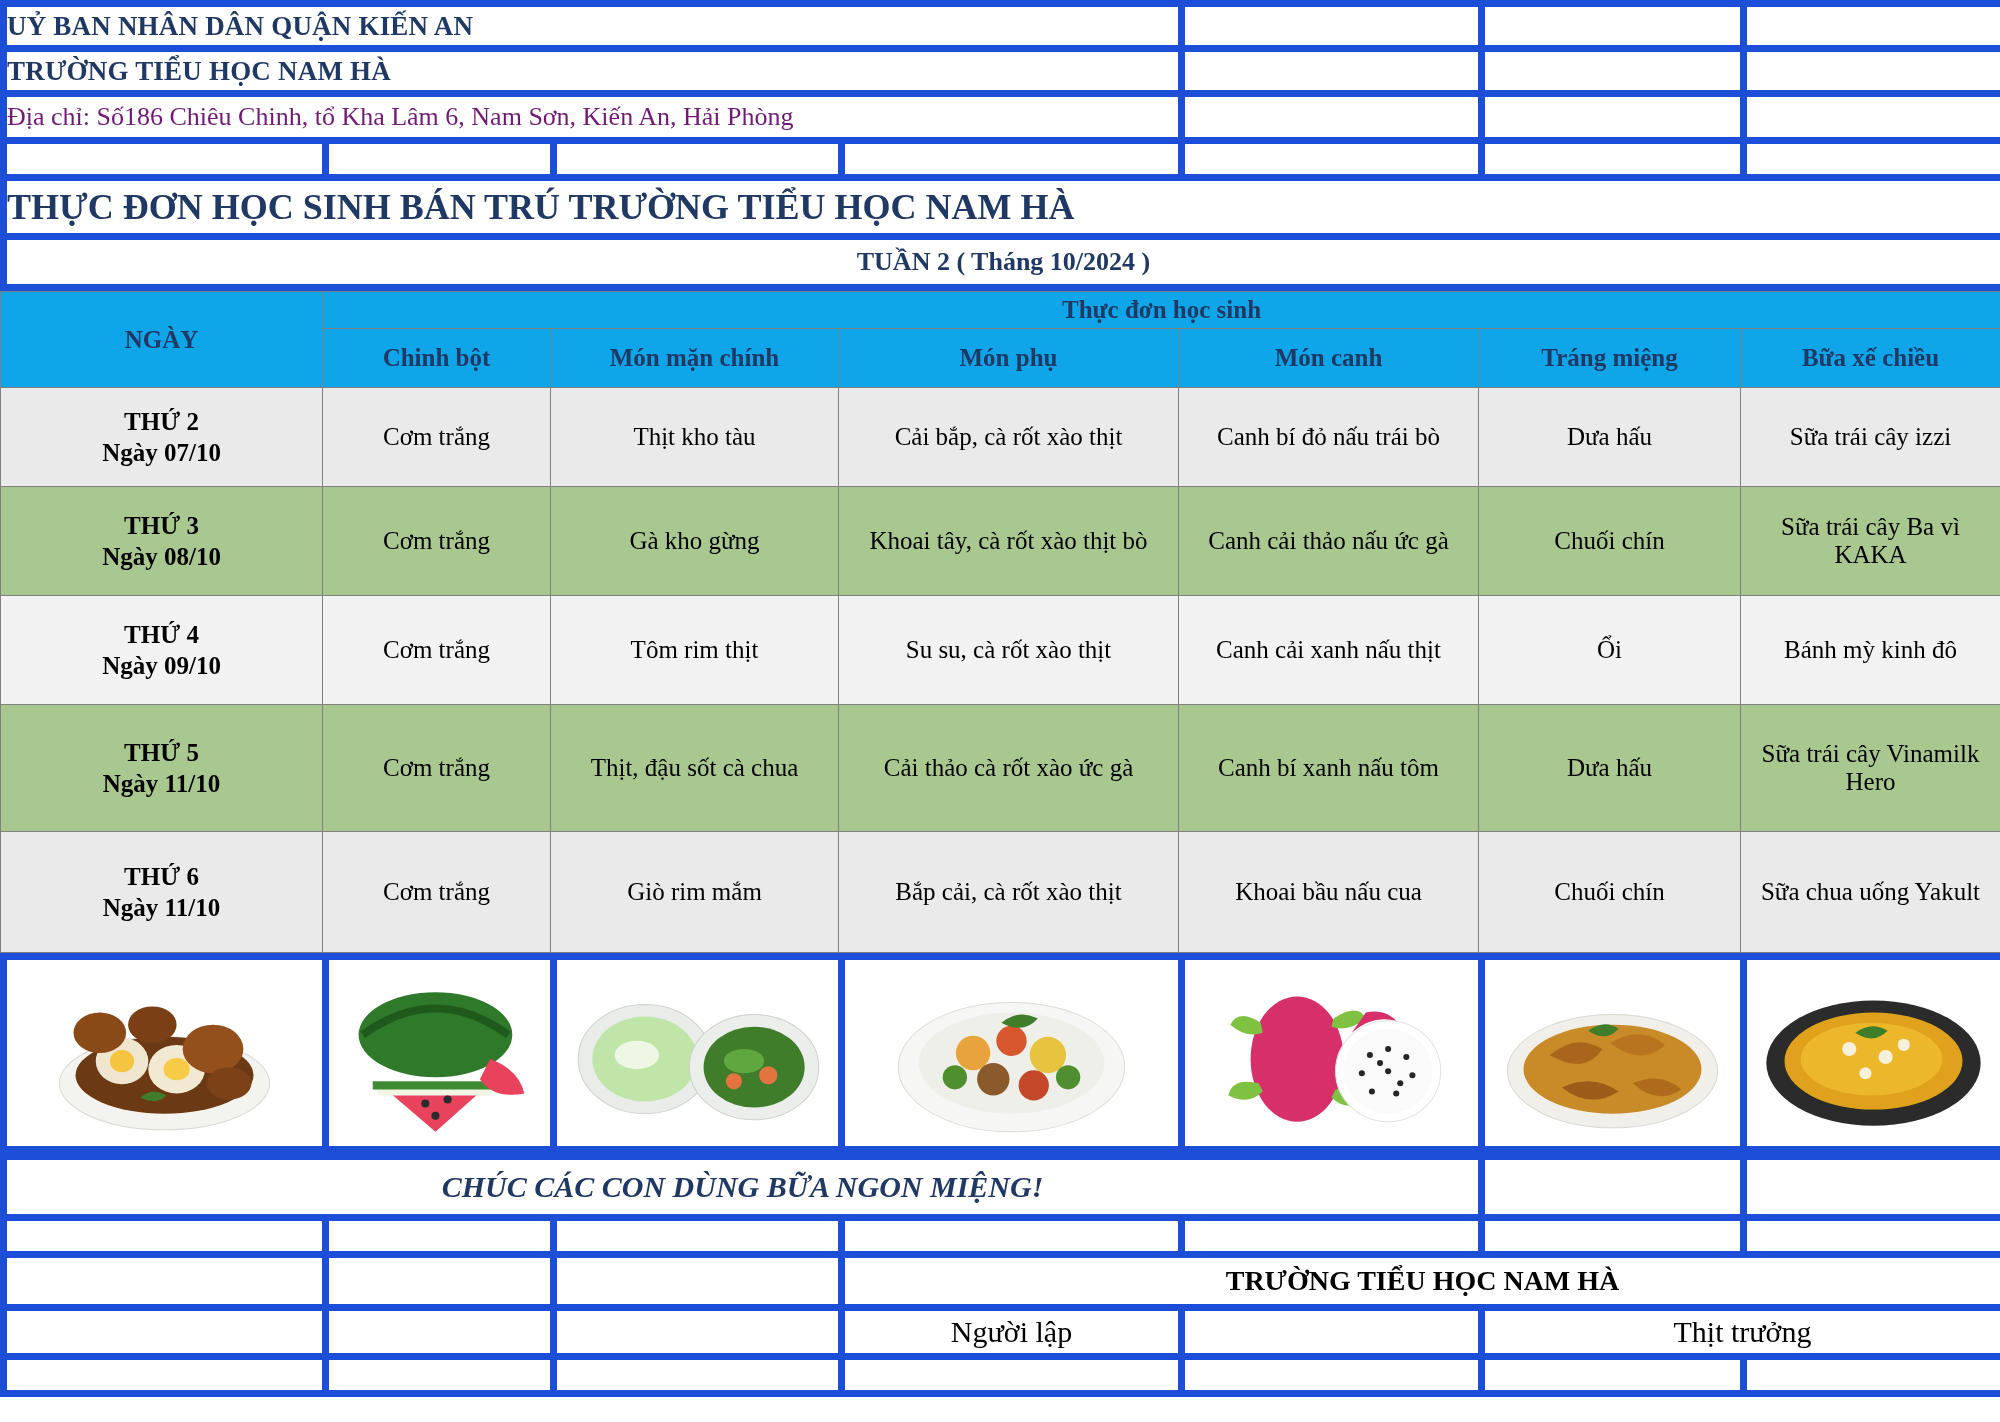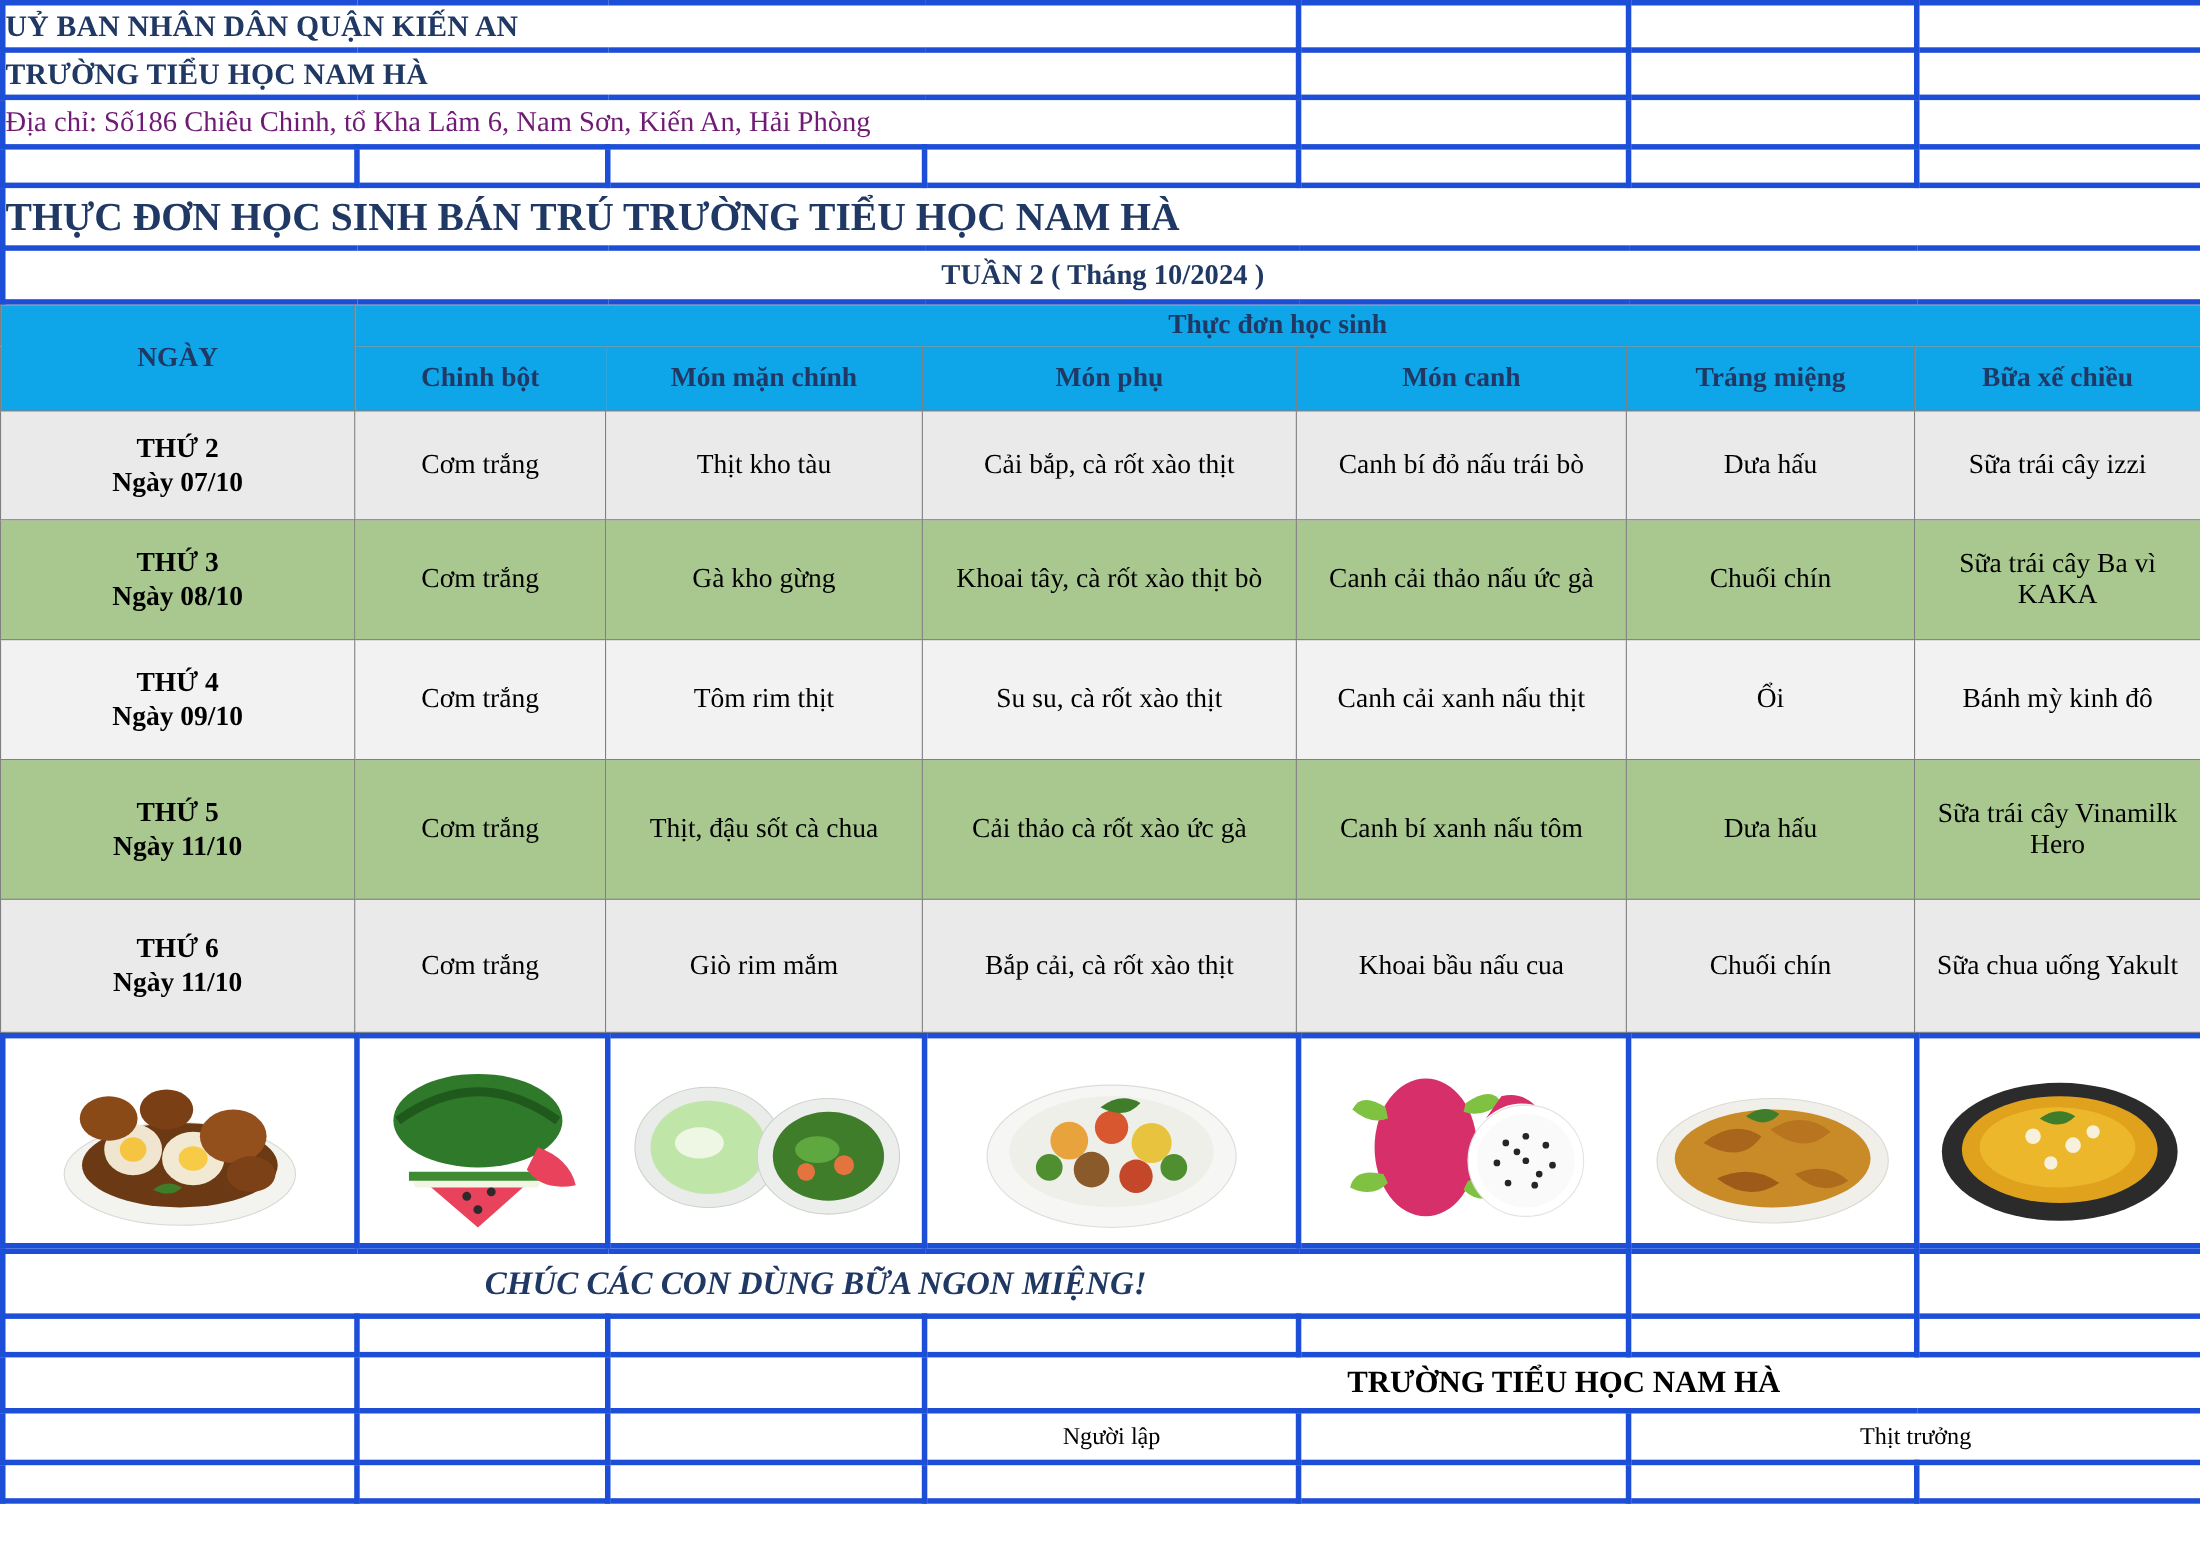--- a/index.html
+++ b/index.html
@@ -20,21 +20,21 @@
     height: 1422px;
     box-sizing: border-box;
   }
   
   table.grid {
     border-collapse: collapse;
     table-layout: fixed;
     width: 2000px;
   }
   table.grid td {
-    border: 5px solid #1d4ed8;
+    border: 7px solid #1d4ed8;
     padding: 0;
     vertical-align: middle;
   }
 
   
   .hdr-cell {
     padding: 2px 12px;
     white-space: nowrap;
   }
   .org-line {
@@ -123,21 +123,21 @@
   }
   .school-foot {
     text-align: center;
     font-weight: bold;
     font-size: 28px;
     padding: 6px 0;
     color: #000;
   }
   .sign {
     text-align: center;
-    font-size: 22px;
+    font-size: 30px;
     padding: 4px 0;
     margin-top: 16px;
   }
   .blank-row td { height: 30px; }
 </style>
 </head>
 <body>
 
 <div class="sheet">
 

